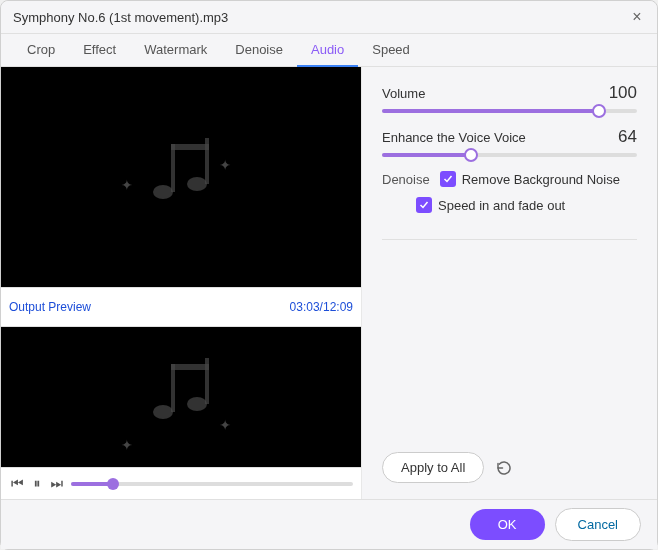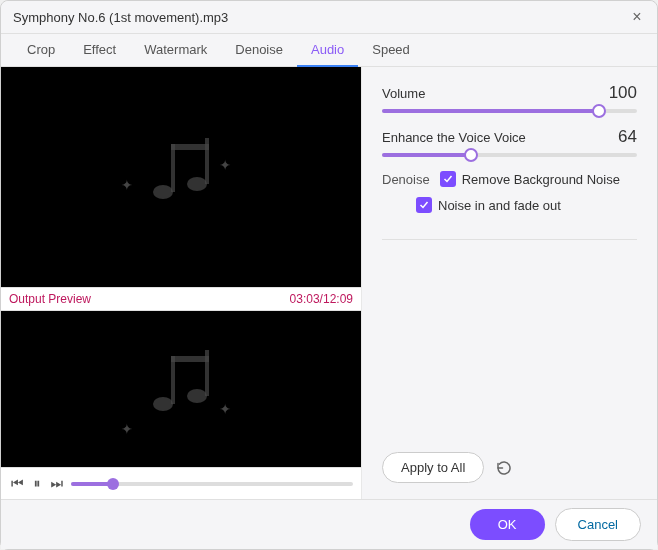--- a/index.html
+++ b/index.html
@@ -100,26 +100,26 @@
       color: #888;
       font-size: 14px;
       opacity: 0.5;
     }
     .sparkle-tl { top: 110px; left: 120px; }
     .sparkle-tr { top: 90px; right: 130px; }
     .output-label-bar {
       display: flex;
       align-items: center;
       justify-content: space-between;
-      padding: 4px 8px;
+      padding: 12px 8px;
       background: #fff;
       border-top: 1px solid #e0e0e0;
       border-bottom: 1px solid #e0e0e0;
       font-size: 12px;
-      color: #be185d;
+      color: #1d4ed8;
     }
     .video-preview-bottom {
       flex: 1;
       background: #000;
       position: relative;
       display: flex;
       align-items: center;
       justify-content: center;
     }
     .playback-bar {
@@ -404,21 +404,21 @@
         <span class="checkbox-text">Remove Background Noise</span>
       </div>
 
       <div class="checkbox-row">
         <span style="margin-right: 34px;"></span>
         <div class="checkbox-custom">
           <svg viewBox="0 0 10 10" fill="white">
               <polyline points="1.5,5 4,7.5 8.5,2" stroke="white" stroke-width="1.5" fill="none"></polyline>
             </svg>
         </div>
-        <span class="checkbox-text">Noise in and fade out</span>
+        <span class="checkbox-text">Speed in and fade out</span>
       </div>
 
       <div class="divider"></div>
 
       <div class="right-actions">
         <button class="apply-to-all-btn">Apply to All</button>
         <button class="reset-btn" title="Reset">
           <svg width="18" height="18" viewBox="0 0 18 18" fill="none" xmlns="http://www.w3.org/2000/svg">
             <path d="M3 9a6 6 0 1 0 1.5-3.9" stroke="#666" stroke-width="1.5" fill="none" stroke-linecap="round"></path>
             <polyline points="3,4.5 3,9 7.5,9" stroke="#666" stroke-width="1.5" fill="none" stroke-linecap="round" stroke-linejoin="round"></polyline>

